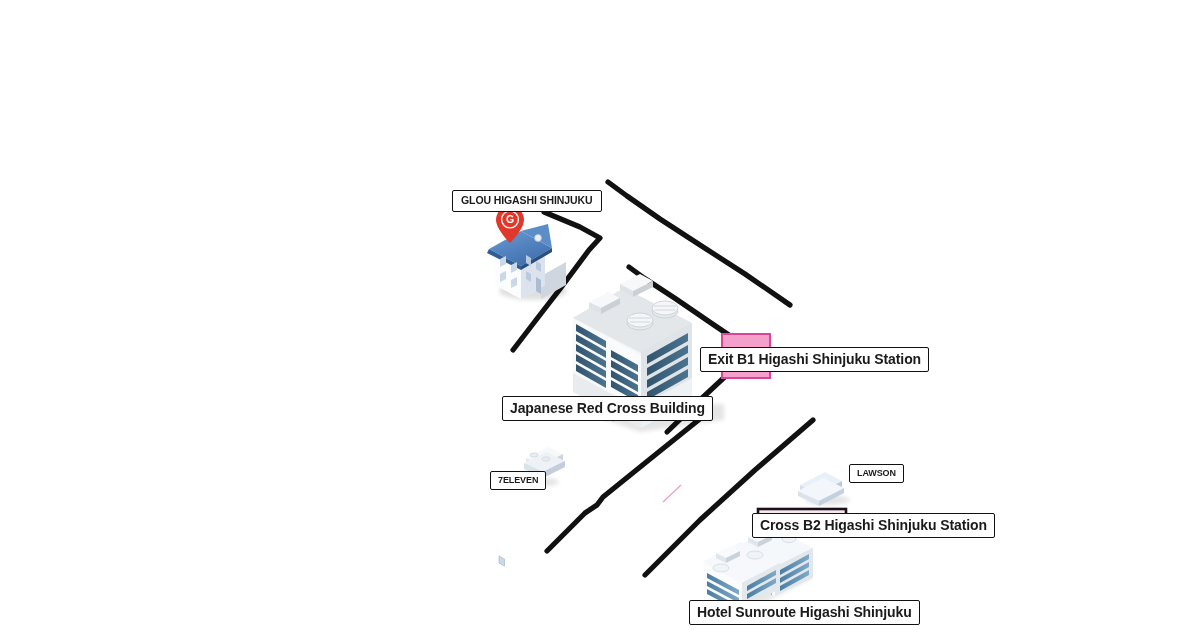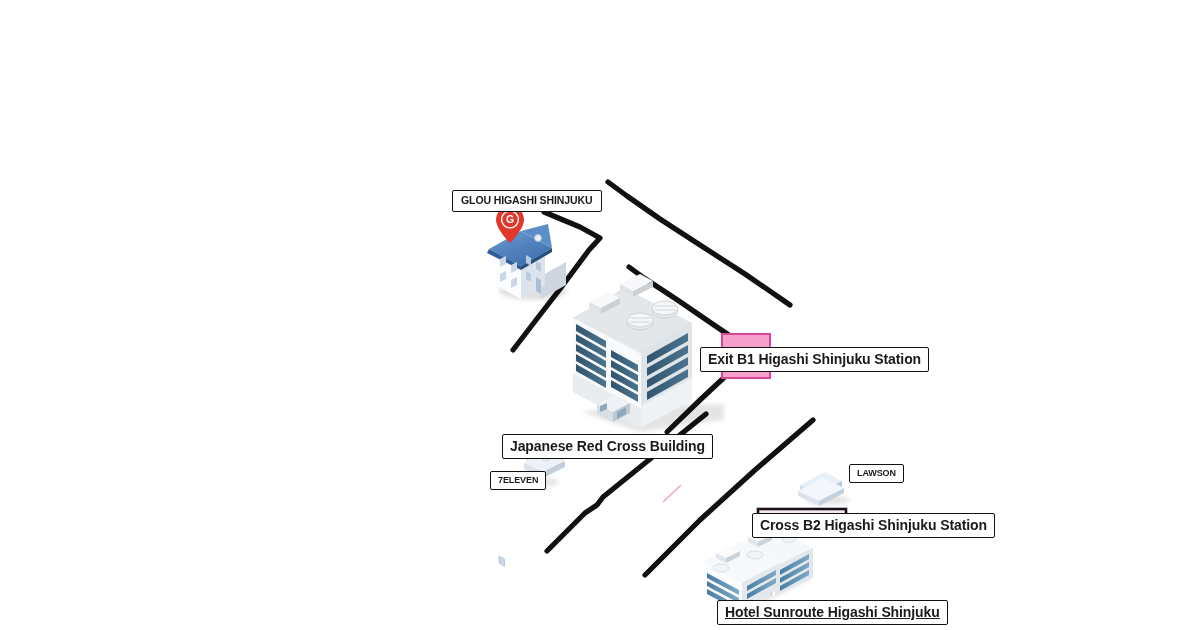--- a/index.html
+++ b/index.html
@@ -236,37 +236,37 @@
         <ellipse cx="721" cy="568" rx="8" ry="4" fill="#f1f4f7" stroke="#ccd4db" stroke-width="0.7"></ellipse>
         <ellipse cx="789" cy="539" rx="7" ry="3.6" fill="#f1f4f7" stroke="#ccd4db" stroke-width="0.7"></ellipse>
       </g>
     </g>
   </svg>
 
   <div class="lbl lbl-lg" style="left:452px;top:190px;">
     <span>GLOU HIGASHI SHINJUKU</span>
   </div>
 
-  <div class="lbl lbl-md" style="left:502px;top:389px;margin-top:45px;">
+  <div class="lbl lbl-md" style="left:502px;top:351px;margin-top:45px;">
     <span>Japanese Red Cross Building</span>
   </div>
 
   <div class="lbl lbl-md" style="left:700px;top:347px;">
     <span>Exit B1 Higashi Shinjuku Station</span>
   </div>
 
   <div class="lbl lbl-sm" style="left:490px;top:471px;">
     <span>7ELEVEN</span>
   </div>
 
   <div class="lbl lbl-sm" style="left:849px;top:464px;">
     <span>LAWSON</span>
   </div>
 
   <div class="lbl lbl-md" style="left:752px;top:513px;">
     <span>Cross B2 Higashi Shinjuku Station</span>
   </div>
 
-  <div class="lbl lbl-md" style="left:717px;top:600px;text-decoration:underline;">
+  <div class="lbl lbl-md" style="left:689px;top:600px;">
     <span>Hotel Sunroute Higashi Shinjuku</span>
   </div>
 
 </div>
 
 </body></html>

